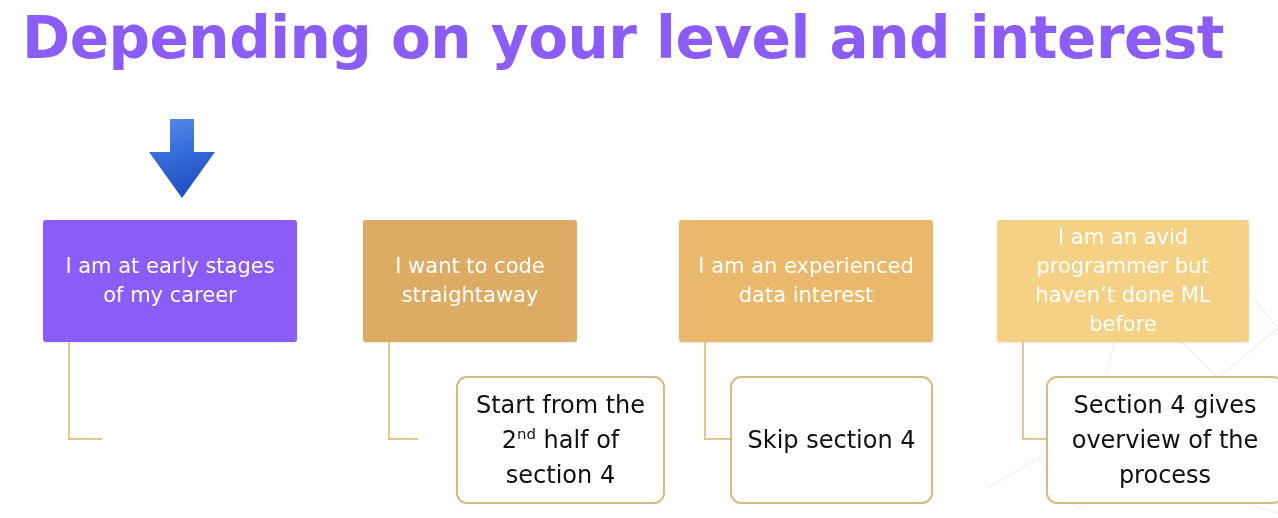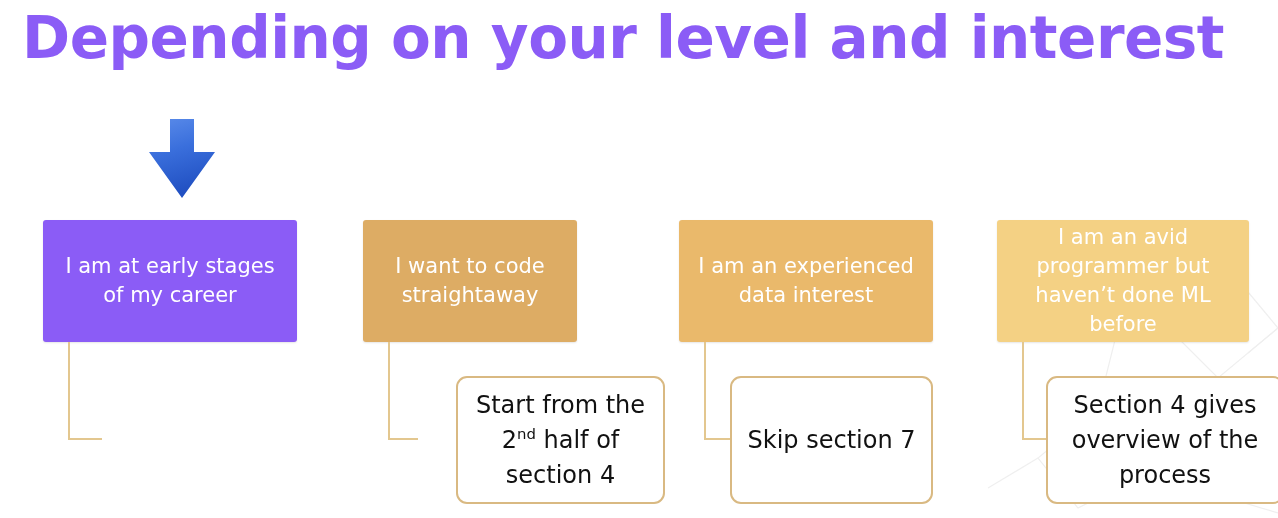--- a/index.html
+++ b/index.html
@@ -174,20 +174,20 @@
   <div class="cat-box" style="left:997px; width:252px; background:#f4d184;">
     <span>I am an avid programmer but haven’t done ML before</span>
   </div>
 
 
   <div class="out-box" style="left:411px; width:209px;margin-left:45px;">
     <span><span>Start from the 2</span><sup>nd</sup><span> half of section 4</span></span>
   </div>
 
   <div class="out-box" style="left:730px; width:203px;">
-    <span>Skip section 7</span>
+    <span>Skip section 4</span>
   </div>
 
   <div class="out-box" style="left:1046px; width:238px;">
     <span>Section 4 gives overview of the process</span>
   </div>
 
 </div>
 
 </body></html>

